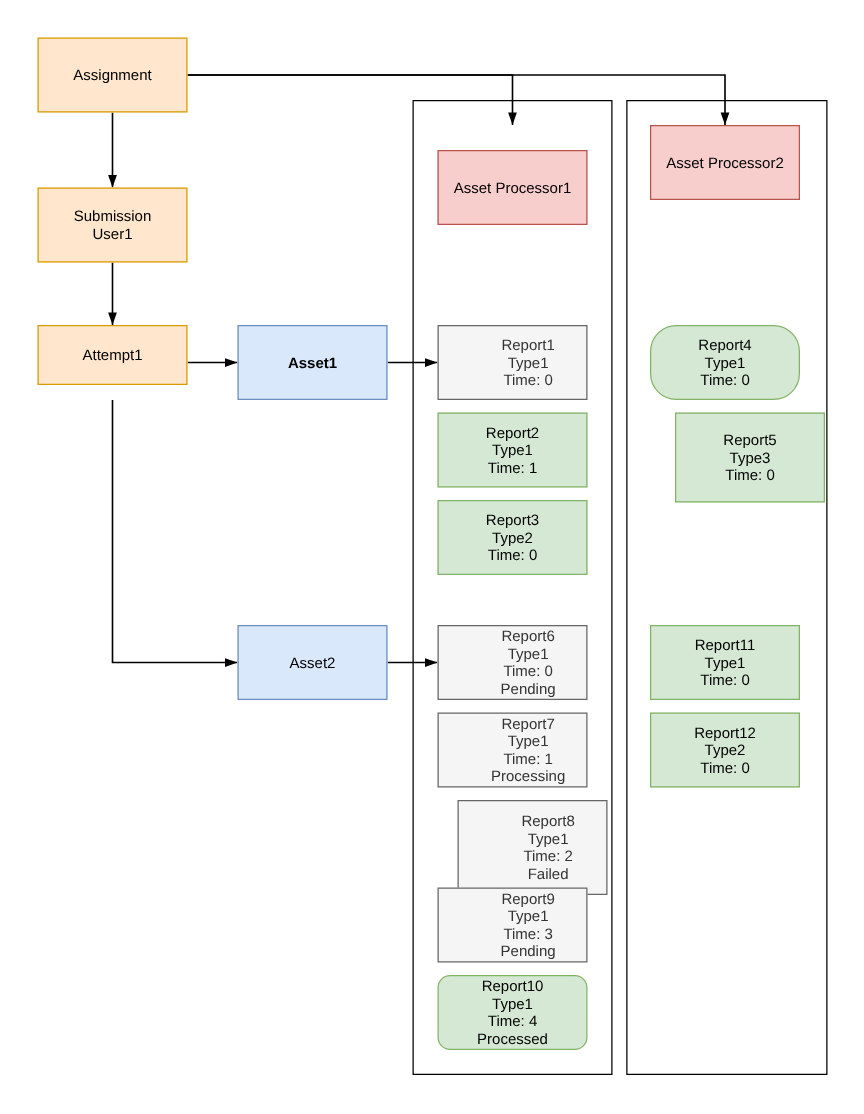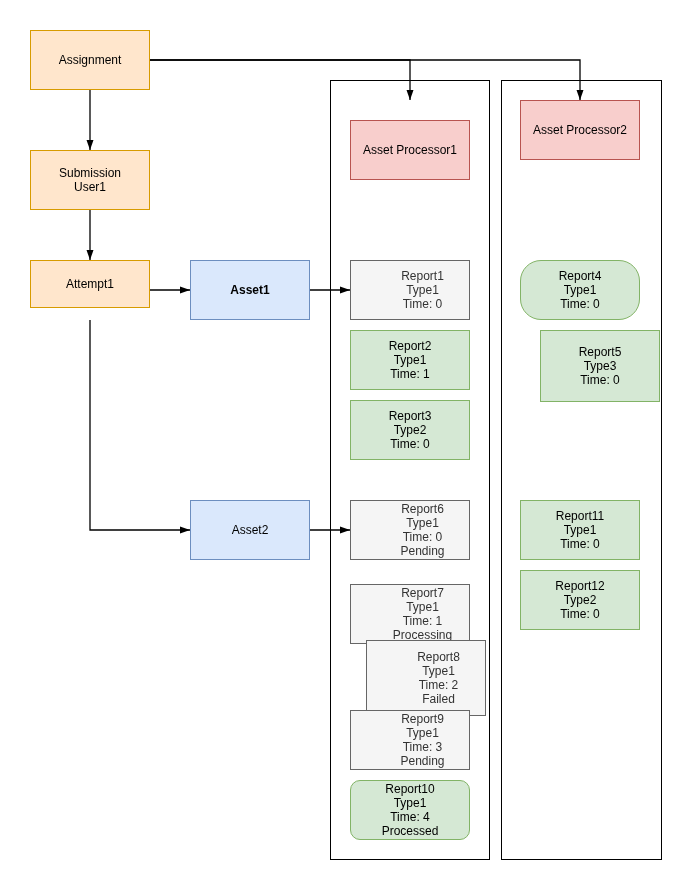--- a/index.html
+++ b/index.html
@@ -115,21 +115,21 @@
     <span class="line">Time: 0</span>
   </div>
 
   <div class="node gray" style="left:350px; top:500px; width:120px; height:60px;">
     <span class="line">Report6</span>
     <span class="line">Type1</span>
     <span class="line">Time: 0</span>
     <span class="line">Pending</span>
   </div>
 
-  <div class="node gray" style="left:350px; top:584px; width:120px; height:60px;">
+  <div class="node gray" style="left:350px; top:570px; width:120px; height:60px;">
     <span class="line">Report7</span>
     <span class="line">Type1</span>
     <span class="line">Time: 1</span>
     <span class="line">Processing</span>
   </div>
 
   <div class="node gray" style="left:366px; top:640px; width:120px; height:76px;">
     <span class="line">Report8</span>
     <span class="line">Type1</span>
     <span class="line">Time: 2</span>

